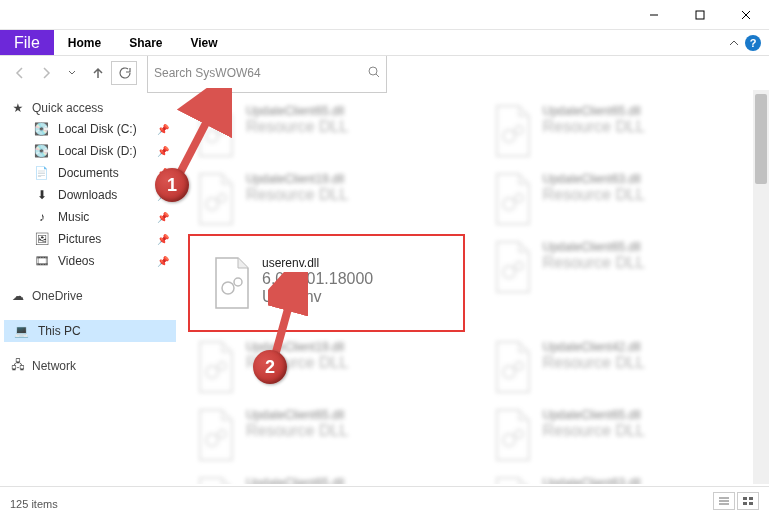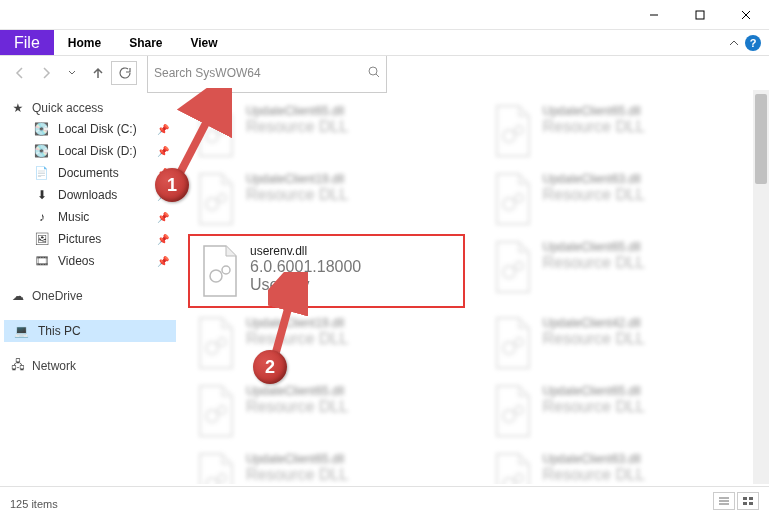--- a/index.html
+++ b/index.html
@@ -35,21 +35,21 @@
 .sidebar .group { margin-bottom: 14px; }
 .sidebar .group-header { display: flex; align-items: center; gap: 6px; padding: 2px 6px; color: #444; }
 .sidebar .item { display: flex; align-items: center; gap: 8px; padding: 3px 6px 3px 30px; color: #333; cursor: pointer; }
 .sidebar .item.selected { background: #cce8ff; }
 .sidebar .pin { margin-left: auto; color: #888; font-size: 10px; }
 .sb-icon { width: 16px; height: 16px; display: inline-flex; align-items: center; justify-content: center; }
 
 .filepane { flex: 1; position: relative; overflow: hidden; }
 .file-grid { padding: 8px; display: grid; grid-template-columns: 1fr 1fr; gap: 2px 20px; }
 .file-item { display: flex; align-items: flex-start; gap: 8px; padding: 6px; filter: blur(2px); opacity: 0.55; }
-.file-item.sharp { filter: none; opacity: 1; border: 2px solid #e53935; padding: 8px; }
+.file-item.sharp { filter: none; opacity: 1; border: 2px solid #e53935; padding: 20px; }
 .file-icon { width: 44px; height: 54px; flex-shrink: 0; }
 .file-text .name { font-size: 12px; color: #222; }
 .file-text .sub { font-size: 16px; color: #777; }
 
 .scrollbar-track { position: absolute; right: 0; top: 0; bottom: 0; width: 16px; background: #f0f0f0; }
 .scrollbar-thumb { position: absolute; right: 2px; top: 4px; width: 12px; height: 90px; background: #c1c1c1; border-radius: 2px; }
 
 .statusbar { position: absolute; bottom: 0; left: 0; right: 0; height: 24px; border-top: 1px solid #e1e1e1; display: flex; align-items: flex-end; padding: 0 10px; font-size: 11px; color: #555; background: #fff; }
 .statusbar .view-toggle { margin-left: auto; display: flex; gap: 2px; }
 .view-btn { width: 22px; height: 18px; border: 1px solid #ccc; display: flex; align-items: center; justify-content: center; }

